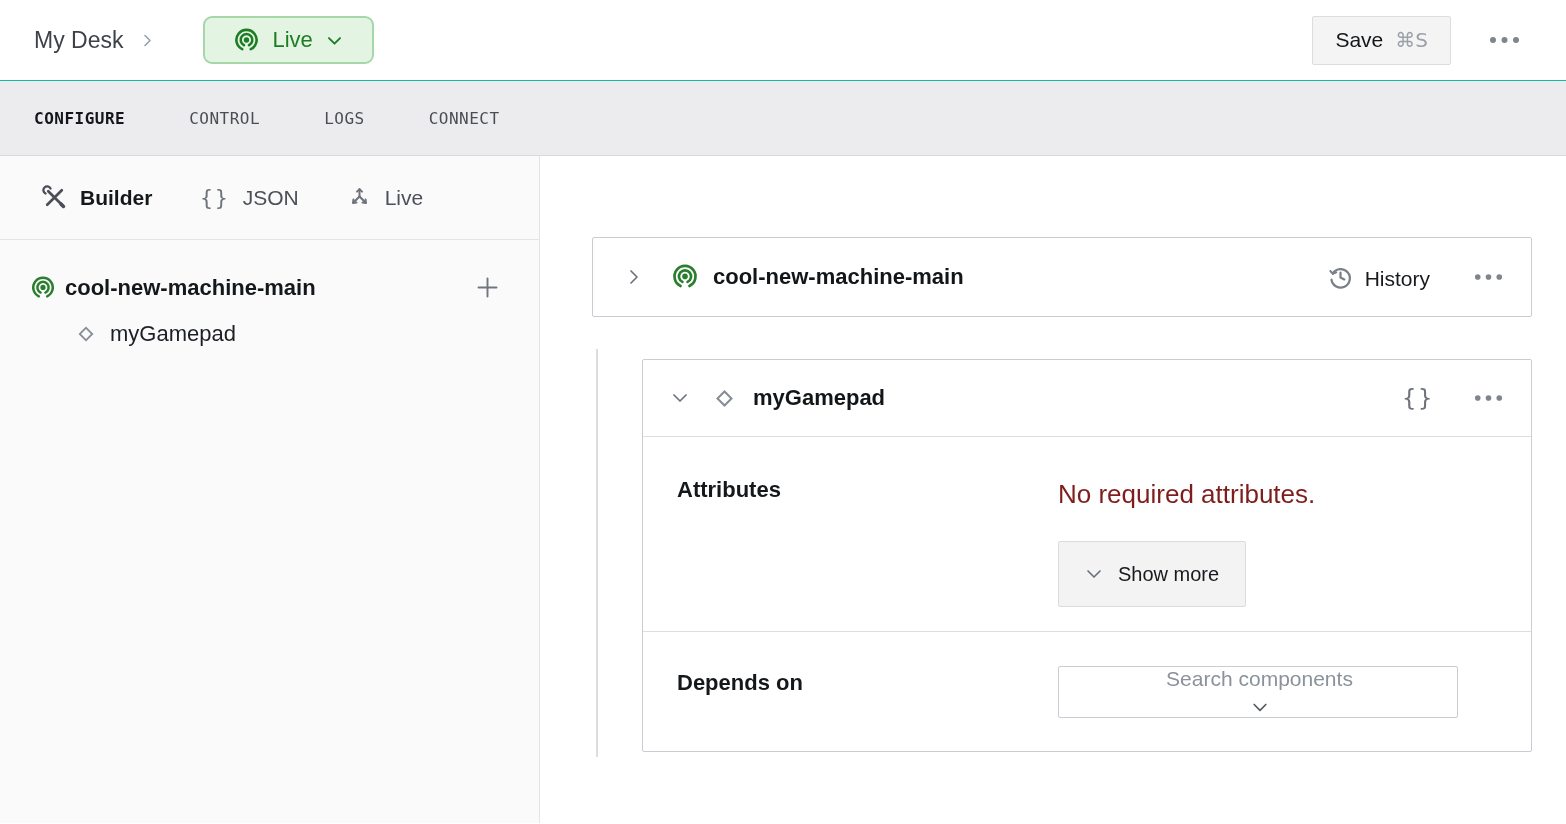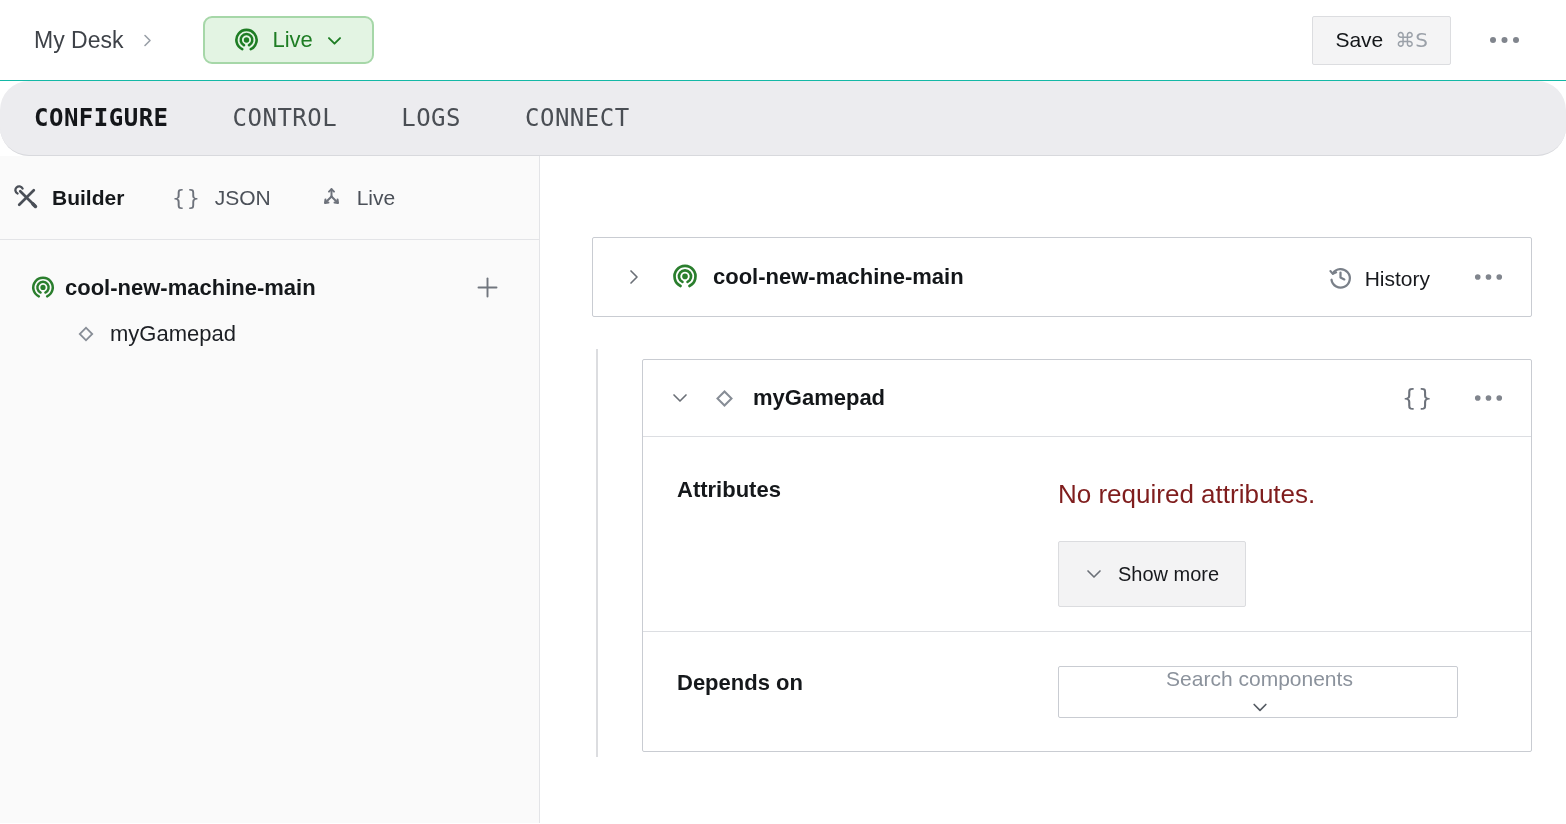--- a/index.html
+++ b/index.html
@@ -33,32 +33,32 @@
     background: #f4f4f5; border: 1px solid #dcdde0; border-radius: 2px;
     font-size: 21px; color: #131619; cursor: pointer;
   }
   .save-shortcut { color: #9ba1a9; font-size: 20px; font-family: "DejaVu Sans", sans-serif; }
   .topbar-menu { margin-left: 36px; cursor: pointer; padding: 6px 2px; }
 
   
   .tabbar {
     height: 75px; display: flex; align-items: center; gap: 64px;
     padding: 0 34px; background: #ececef; border-bottom: 1px solid #d8d9dd;
-    font-family: "DejaVu Sans Mono", monospace; font-size: 24px;
-    letter-spacing: 0.5px; color: #4a4e54; border-radius: 29px;
+    font-family: "DejaVu Sans Mono", monospace; font-size: 16px;
+    letter-spacing: 0.5px; color: #4a4e54;
   }
   .tab { cursor: pointer; }
   .tab.active { font-weight: 700; color: #141619; }
 
   
   .page-body { display: flex; height: 667px; }
   .sidebar { width: 540px; background: #fafafa; border-right: 1px solid #e3e4e7; }
   .mode-row {
     height: 84px; display: flex; align-items: center; gap: 48px;
-    padding: 0 14px; border-bottom: 1px solid #e3e4e7;
+    padding: 0 42px; border-bottom: 1px solid #e3e4e7;
   }
   .mode { display: flex; align-items: center; gap: 13px; font-size: 21px; color: #4b5058; cursor: pointer; }
   .mode.active .mode-label { font-weight: 700; color: #15181b; }
   .braces-glyph { font-family: "DejaVu Sans Mono", monospace; color: #6d727b; font-size: 21px; letter-spacing: 2px; }
 
   .tree { padding: 34px 38px 0 30px; }
   .tree-machine { display: flex; align-items: center; cursor: pointer; }
   .tree-machine-name { margin-left: 9px; font-size: 22px; font-weight: 700; color: #15181b; }
   .tree-plus { margin-left: auto; cursor: pointer; }
   .tree-component {

